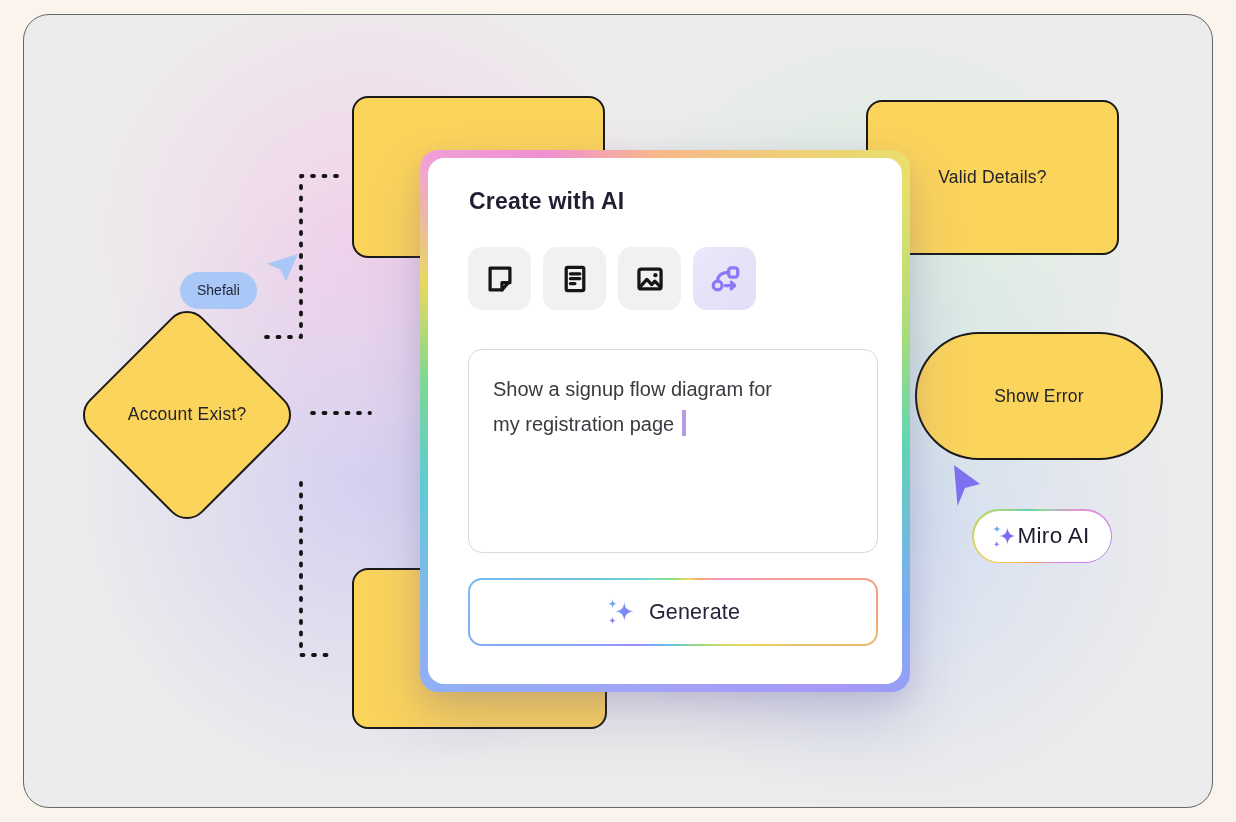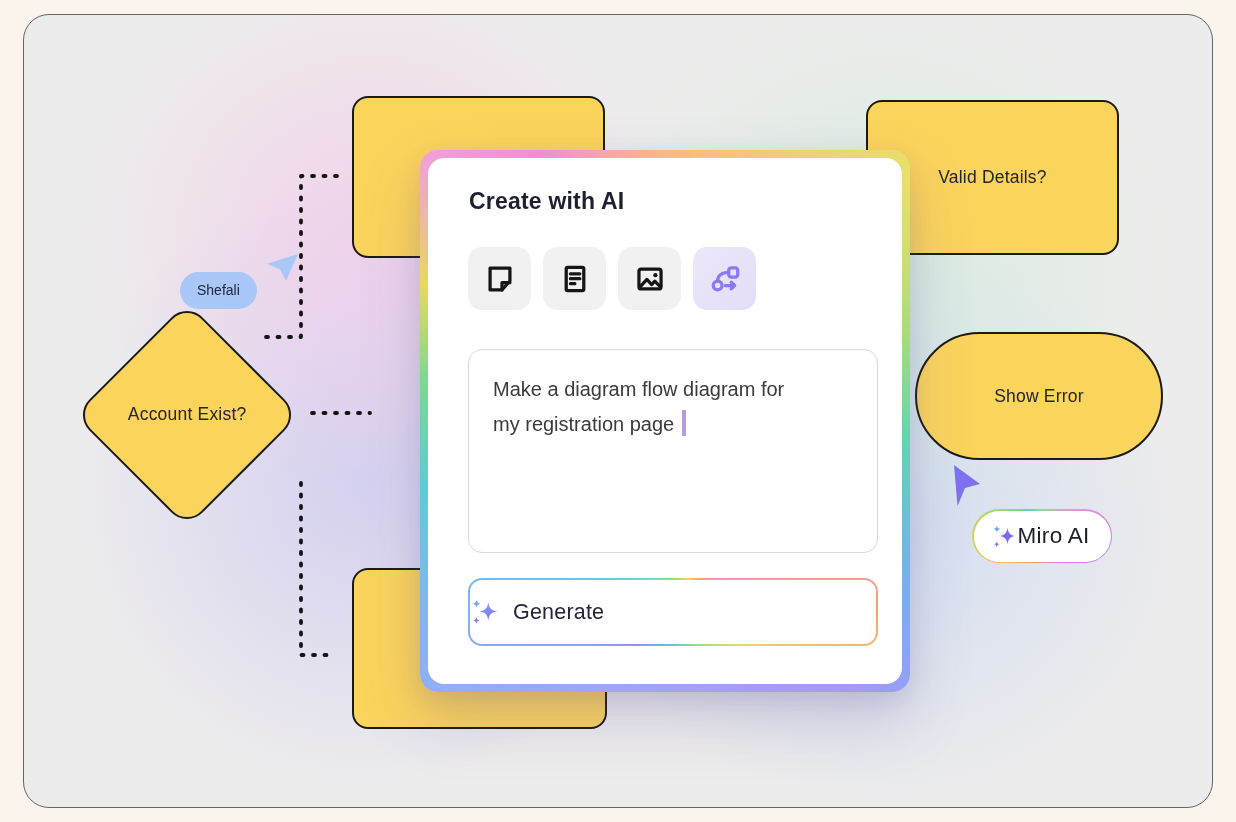--- a/index.html
+++ b/index.html
@@ -123,21 +123,21 @@
     width: 410px; height: 68px; border-radius: 14px; padding: 2px;
     background: conic-gradient(from 0deg,
       #8edc7e 0deg, #ecd95e 25deg, #f5a868 40deg, #f295c8 55deg,
       #f2a477 90deg, #e8d95e 115deg, #9cdc7e 140deg, #62c8d8 180deg,
       #7da4f4 215deg, #9a8cf6 228deg, #7db4f4 270deg, #68ccd8 300deg,
       #6fd6d6 318deg, #8edc7e 360deg);
     border: none; cursor: pointer;
   }
   .generate-inner {
     width: 100%; height: 100%; background: #fff; border-radius: 12px;
-    display: flex; align-items: center; gap: 13px;
+    display: flex; align-items: center; justify-content: center; gap: 13px;
     font-size: 21.5px; font-weight: 500; color: #23233A; letter-spacing: 0.2px;
   }
 </style>
 </head>
 <body>
 
 <div class="board">
   <div class="glow"></div>
 </div>
 
@@ -199,21 +199,21 @@
           <circle cx="6.8" cy="16.6" r="3.1"></circle>
           <rect x="14.6" y="4.2" width="6.4" height="6.4" rx="1.8"></rect>
           <path d="M6.8 13.5 C6.8 9.7 9.6 7.4 14.6 7.4"></path>
           <path d="M12.2 16.6 H18.4"></path>
           <path d="M16.4 14.3 L18.8 16.6 L16.4 18.9"></path>
         </svg>
       </button>
     </div>
 
     <div class="prompt-box" role="textbox">
-      <span style="display:block">Make a diagram flow diagram for</span>
+      <span style="display:block">Show a signup flow diagram for</span>
       <span>my registration page</span><span class="caret"></span>
     </div>
 
     <button class="generate-wrap">
       <span class="generate-inner">
         <svg width="30" height="30" viewBox="0 0 32 32">
           <defs>
             <linearGradient id="sparkGrad" x1="0" y1="0" x2="1" y2="1">
               <stop offset="0" stop-color="#7CA9F6"></stop>
                 <stop offset="1" stop-color="#7C6BF2"></stop>

